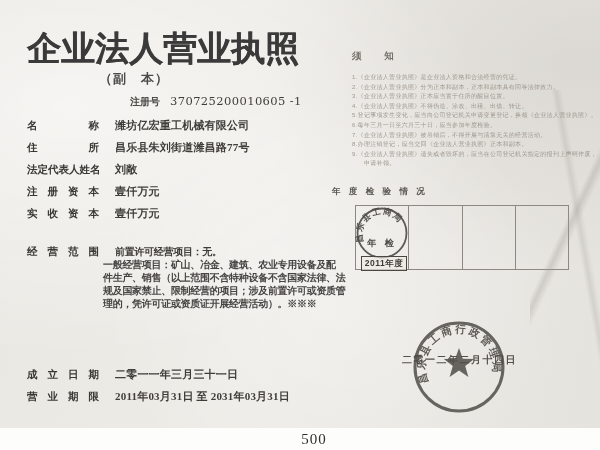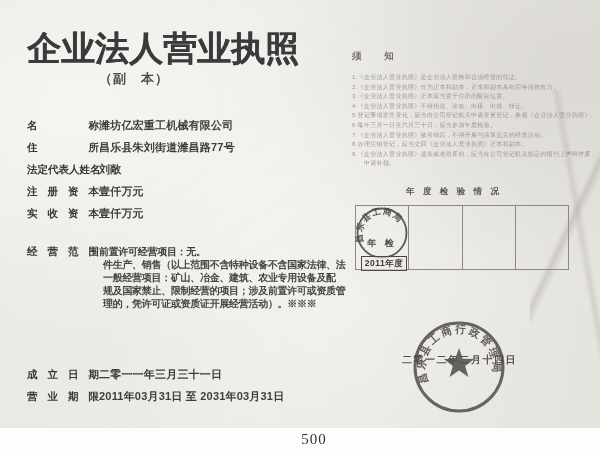--- a/index.html
+++ b/index.html
@@ -39,38 +39,38 @@
   .reglabel{font-size:10px;font-weight:700;color:#4c4a47;}
   .regnum{
     font-family:"DejaVu Serif","Liberation Serif",serif;
     font-size:11.5px;color:#403e3b;margin-left:10px;letter-spacing:.4px;
   }
   .frow{position:absolute;left:27px;white-space:nowrap;font-size:11px;font-weight:600;color:#3f3d3a;}
   .flabel{
     display:inline-block;width:72px;font-size:10.5px;font-weight:700;color:#3a3835;
     text-align:justify;text-align-last:justify;vertical-align:baseline;
   }
-  .fval{margin-left:0;letter-spacing:.2px;}
+  .fval{margin-left:16px;letter-spacing:.2px;font-family:Liberation Serif, serif;}
   .scope-extra{
     position:absolute;left:103px;top:258px;
     font-size:10px;font-weight:600;color:#474543;line-height:13px;
     letter-spacing:-.3px;white-space:nowrap;
   }
   
   .notice-head{
     position:absolute;left:352px;top:50px;width:200px;text-align:left;
     font-size:9.5px;font-weight:700;letter-spacing:10px;color:#75716b;white-space:nowrap;
   }
   .notice-list{
     position:absolute;left:352px;top:73px;width:247px;
     font-size:6px;line-height:9.6px;color:#9d978f;letter-spacing:.3px;
   }
   .notice-list .nitem{padding-left:12px;text-indent:-12px;}
   .insp-head{
-    position:absolute;left:347px;top:186px;width:214px;text-align:center;
+    position:absolute;left:332px;top:186px;width:214px;
     font-size:8.5px;font-weight:700;letter-spacing:3px;color:#5a5650;white-space:nowrap;
   }
   .insp-table{
     position:absolute;left:355px;top:205px;width:212px;height:63px;
     display:flex;border:1px solid #8d8982;
   }
   .insp-cell{flex:1;border-right:1px solid #8d8982;}
   .insp-cell:last-child{border-right:none;}
   .stamp-small{position:absolute;left:352px;top:202px;width:60px;height:60px;z-index:3;}
   .yearbox{
@@ -96,20 +96,23 @@
 </style>
 </head>
 <body>
 
 <div class="stage">
   <div class="paper">
 
     <div class="title">企业法人营业执照</div>
     <div class="subtitle">（副　本）</div>
 
+    <div class="regrow">
+      <span class="reglabel">注册号</span><span class="regnum">370725200010605 -1</span>
+    </div>
 
     <div class="frow" style="top:118px">
       <span class="flabel">名称</span><span class="fval">潍坊亿宏重工机械有限公司</span>
     </div>
     <div class="frow" style="top:140px">
       <span class="flabel">住所</span><span class="fval">昌乐县朱刘街道潍昌路77号</span>
     </div>
     <div class="frow" style="top:162px">
       <span class="flabel">法定代表人姓名</span><span class="fval">刘敞</span>
     </div>
@@ -117,22 +120,22 @@
       <span class="flabel">实收资本</span><span class="fval">壹仟万元</span>
     </div>
     <div class="frow" style="top:184px">
       <span class="flabel">注册资本</span><span class="fval">壹仟万元</span>
     </div>
     <div class="frow" style="top:245px">
       <span class="flabel">经营范围</span><span class="fval" style="font-size:10px;letter-spacing:-.3px">前置许可经营项目：无。</span>
     </div>
 
     <div class="scope-extra">
+      <div>一般经营项目：矿山、冶金、建筑、农业专用设备及配</div>
       <div>件生产、销售（以上范围不含特种设备不含国家法律、法</div>
-      <div>一般经营项目：矿山、冶金、建筑、农业专用设备及配</div>
       <div>规及国家禁止、限制经营的项目；涉及前置许可或资质管</div>
       <div>理的，凭许可证或资质证开展经营活动）。※※※</div>
     </div>
 
     <div class="frow" style="top:367px">
       <span class="flabel">成立日期</span><span class="fval">二零一一年三月三十一日</span>
     </div>
     <div class="frow" style="top:389px">
       <span class="flabel">营业期限</span><span class="fval">2011年03月31日 至 2031年03月31日</span>
     </div>

